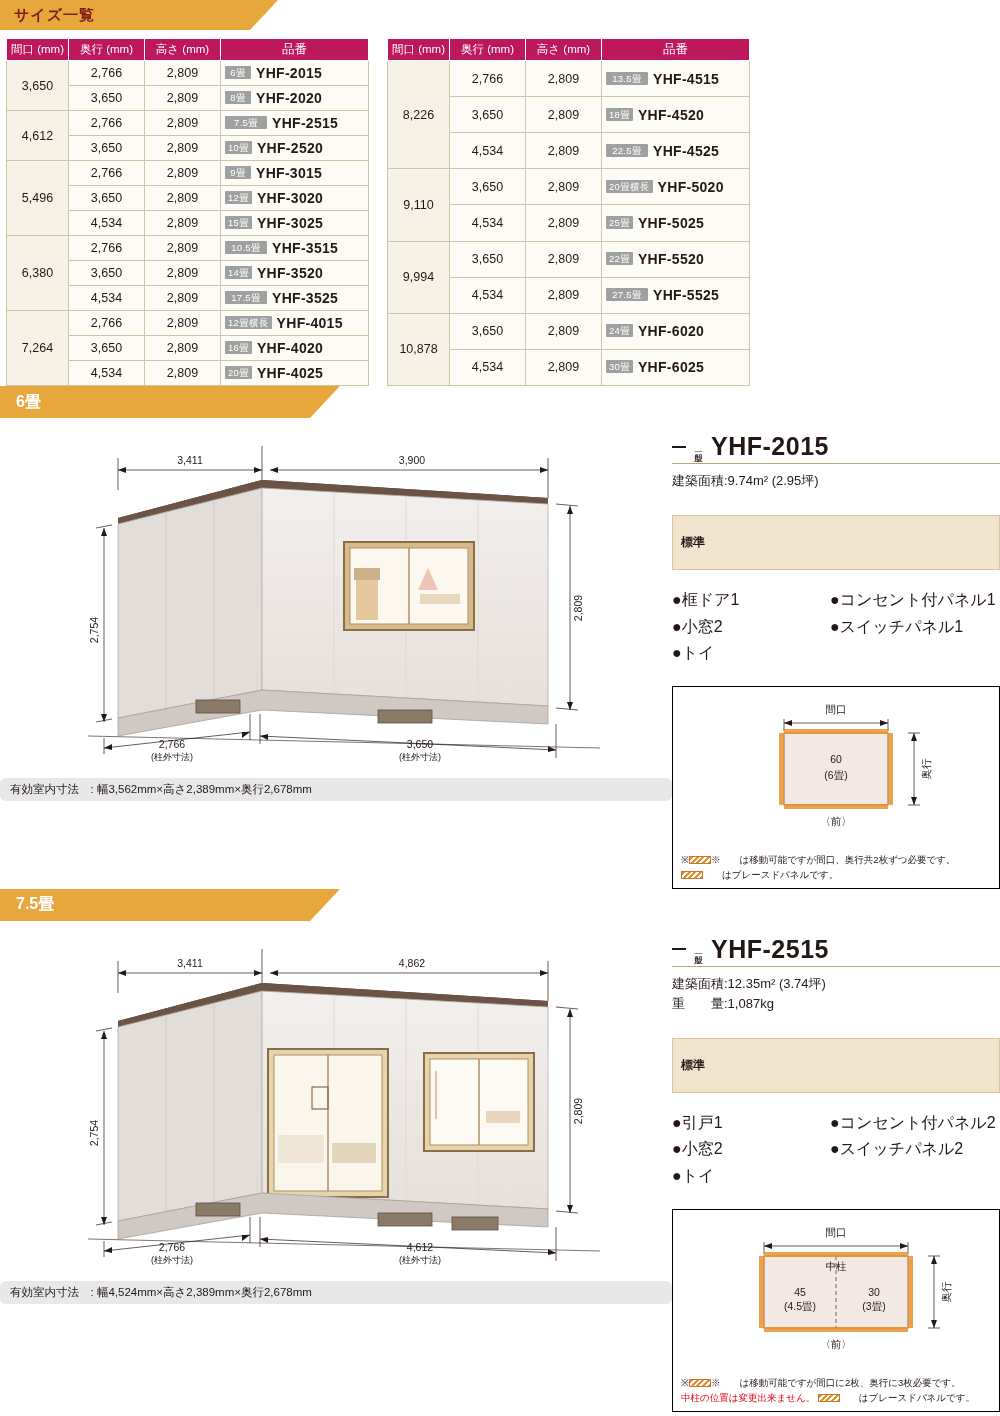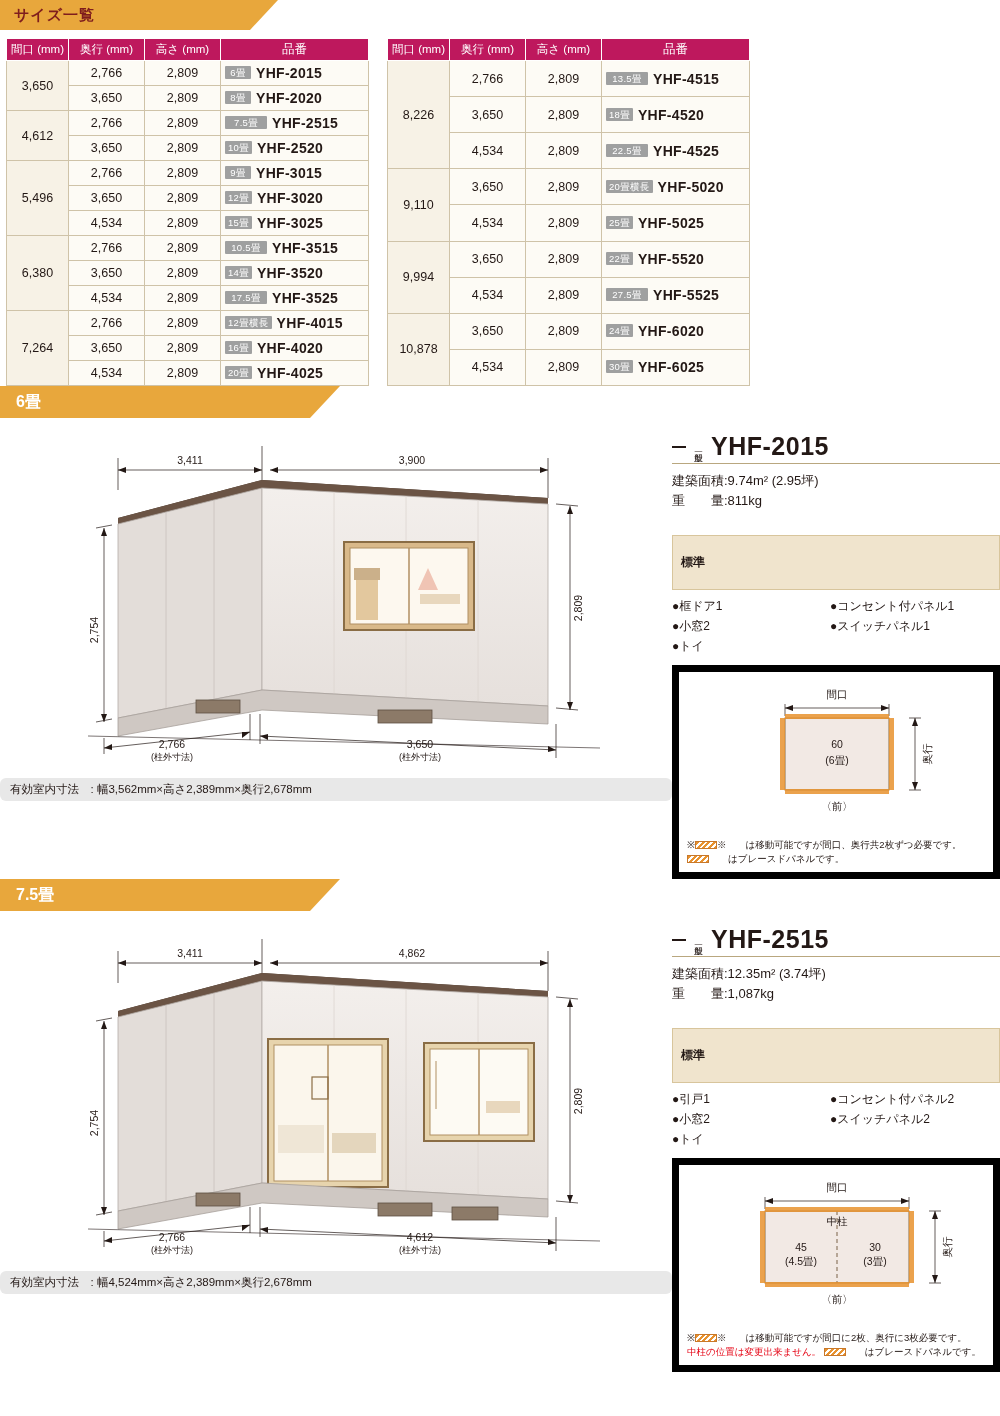--- a/index.html
+++ b/index.html
@@ -73,24 +73,24 @@
     letter-spacing:0px; height:26px; text-align:center; border-right:0;
   }
   .model-name { font-size:25px; font-weight:bold; letter-spacing:0.5px; }
   .dash { width:14px; height:2px; background:#231815; }
   .area-line { font-size:13px; margin-top:7px; line-height:1.55; }
   .std-head {
     background:#f0e4cd; font-size:12px; padding:18px 8px; margin-top:24px;
     border:1px solid #d8c59c;
     font-weight:bold;
   }
-  .std-grid { display:flex; font-size:12px; margin-top:7px; }
+  .std-grid { display:flex; font-size:16px; margin-top:17px; }
   .std-grid ul { list-style:none; margin:0; padding:0; line-height:1.65; }
   .std-grid .c1 { width:158px; }
-  .plan-box { border:7px solid #000000; margin-top:8px; padding:10px 8px 6px; background:#fff; }
+  .plan-box { border:1px solid #000000; margin-top:20px; padding:10px 8px 6px; background:#fff; }
   .note { font-size:9.5px; line-height:1.5; margin-top:6px; }
   .note .hatch-inline{
     display:inline-block; width:22px; height:8px; vertical-align:-1px;
     background:repeating-linear-gradient(-45deg,#e8922e 0 2px,#fff 2px 4px);
     border:1px solid #c8782a;
   }
   .red { color:#e50012; }
   .footer-note {
     background:#e8e8e8; font-size:11.5px; padding:4px 10px; margin-top:10px;border-radius:6px;
   }
@@ -349,21 +349,20 @@
       <div class="footer-note">有効室内寸法　:  幅3,562mm×高さ2,389mm×奥行2,678mm</div>
     </div>
     <div class="spec-col">
       <div class="model-row">
         <span class="dash"></span>
         <span class="ippan">一般型</span>
         <span class="model-name">YHF-2015</span>
       </div>
       <div class="area-line">
         <div>建築面積:9.74m² (2.95坪)</div>
-        <div>重　　量:811kg</div>
       </div>
       <div class="std-head">標準</div>
       <div class="std-grid">
         <ul class="c1">
           <li>●框ドア1</li>
               <li>●小窓2</li>
               <li>●トイ</li>
         </ul>
         <ul class="c2">
           <li>●コンセント付パネル1</li>

